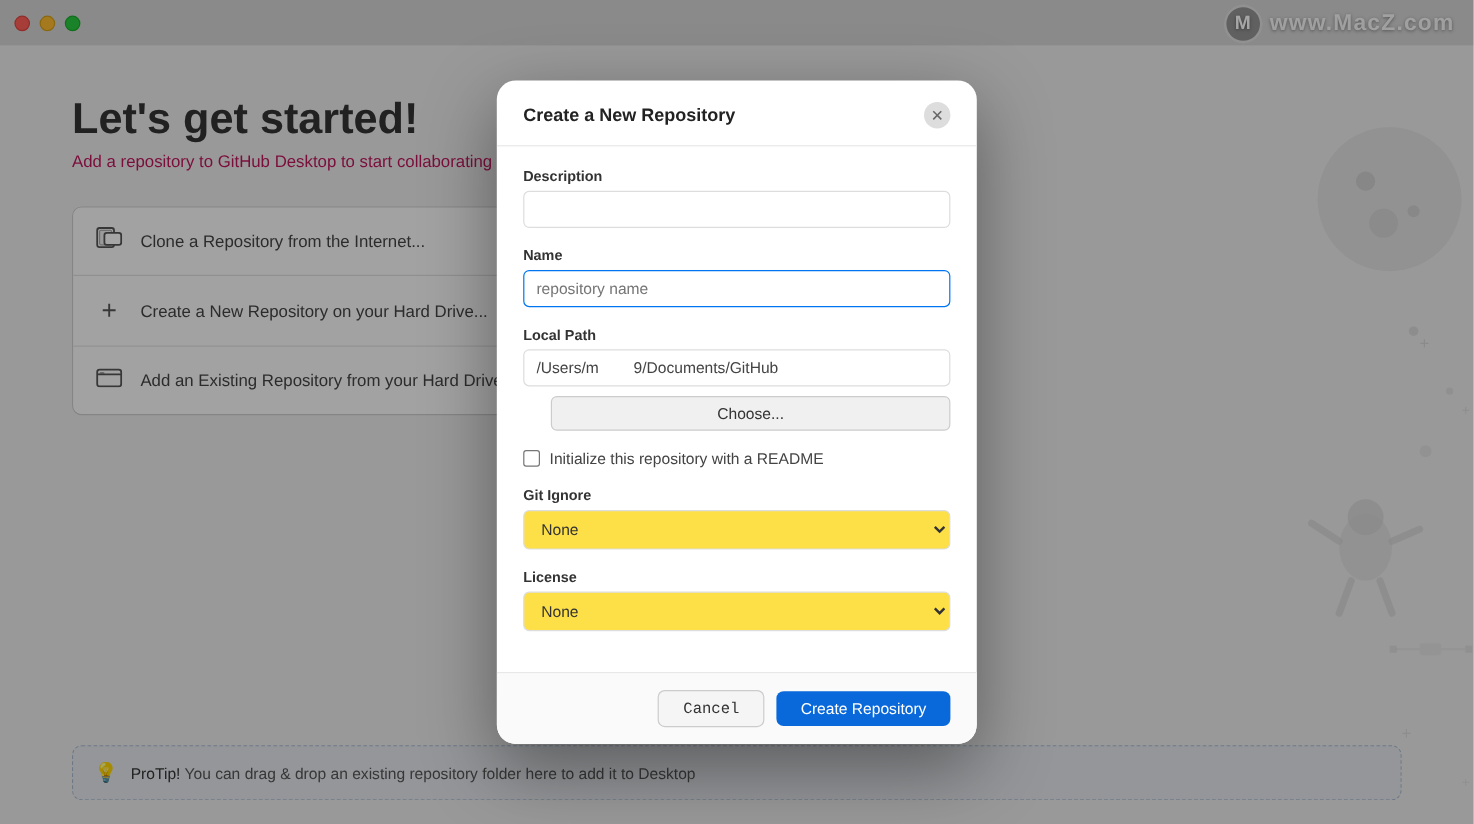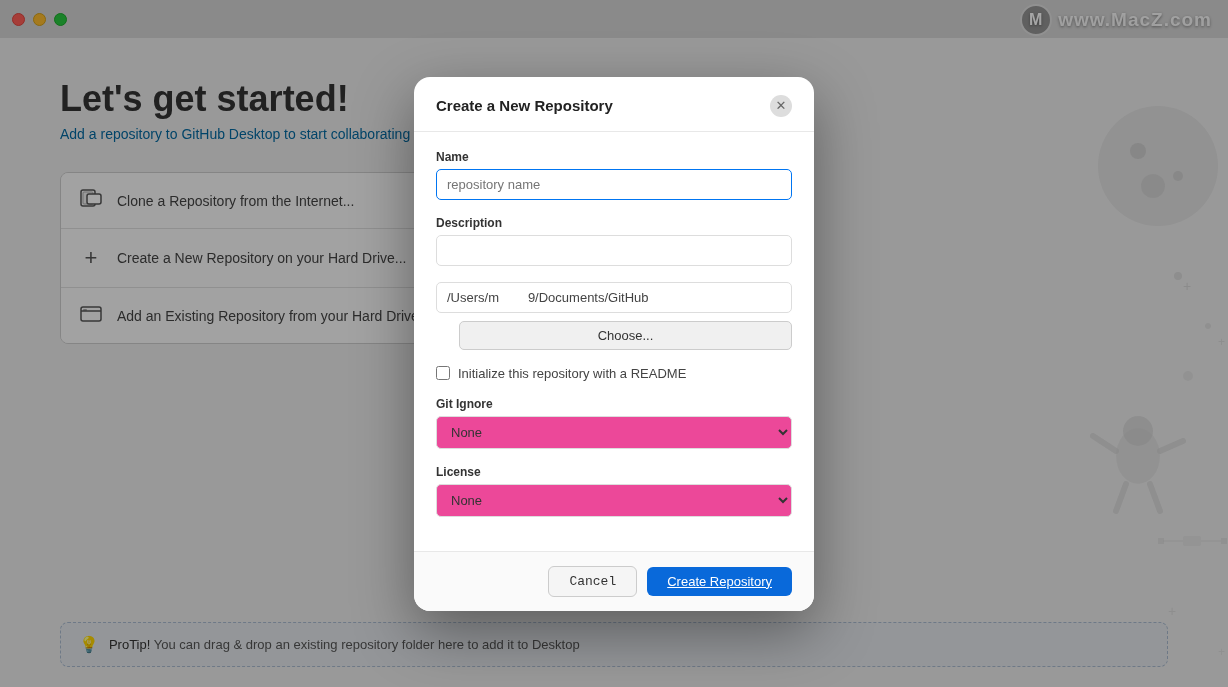--- a/index.html
+++ b/index.html
@@ -75,21 +75,21 @@
     }
 
     .page-title {
       font-size: 36px;
       font-weight: 700;
       color: #333;
       margin-bottom: 6px;
     }
     .page-subtitle {
       font-size: 14px;
-      color: #0369a1;
+      color: #be185d;
       margin-bottom: 30px;
     }
 
     
     .action-list {
       display: flex;
       flex-direction: column;
       gap: 0;
       border: 1px solid #ccc;
       border-radius: 8px;
@@ -262,21 +262,21 @@
       color: #444;
     }
 
     .form-select {
       width: 100%;
       padding: 7px 10px;
       border: 1.5px solid #ddd;
       border-radius: 5px;
       font-size: 13px;
       color: #333;
-      background: #ec4899;
+      background: #fde047;
       outline: none;
       appearance: auto;
       cursor: pointer;
     }
 
     .modal-footer {
       display: flex;
       align-items: center;
       justify-content: flex-end;
       gap: 10px;
@@ -298,21 +298,20 @@
 
     .btn-primary {
       padding: 7px 20px;
       border: none;
       border-radius: 6px;
       background: #0969da;
       font-size: 13px;
       color: #fff;
       cursor: pointer;
       font-weight: 500;
-      text-decoration: underline;
     }
 
     
     .bg-deco {
       position: absolute;
       top: 38px;
       right: 0;
       bottom: 0;
       width: 350px;
       pointer-events: none;
@@ -408,30 +407,31 @@
   <div class="modal">
 
     <div class="modal-header">
       <span class="modal-title">Create a New Repository</span>
       <button class="modal-close">✕</button>
     </div>
 
     <div class="modal-body">
 
       <div class="form-group">
+        <label class="form-label">Description</label>
+        <input type="text" class="form-input no-focus" style="">
+      </div>
+
+      <div class="form-group">
         <label class="form-label">Name</label>
         <input type="text" class="form-input" placeholder="repository name" style="">
       </div>
 
       <div class="form-group">
-        <label class="form-label">Description</label>
-        <input type="text" class="form-input no-focus" style="">
-      </div>
-
-      <div class="form-group">
+        <label class="form-label">Local Path</label>
         <div class="local-path-row">
           <input type="text" class="local-path-input" value="/Users/m        9/Documents/GitHub" style="">
           <button class="choose-btn">Choose...</button>
         </div>
       </div>
 
       <div class="checkbox-row">
         <input type="checkbox" class="checkbox-input" id="readme-check" style="">
         <label class="checkbox-label" for="readme-check">Initialize this repository with a README</label>
       </div>

